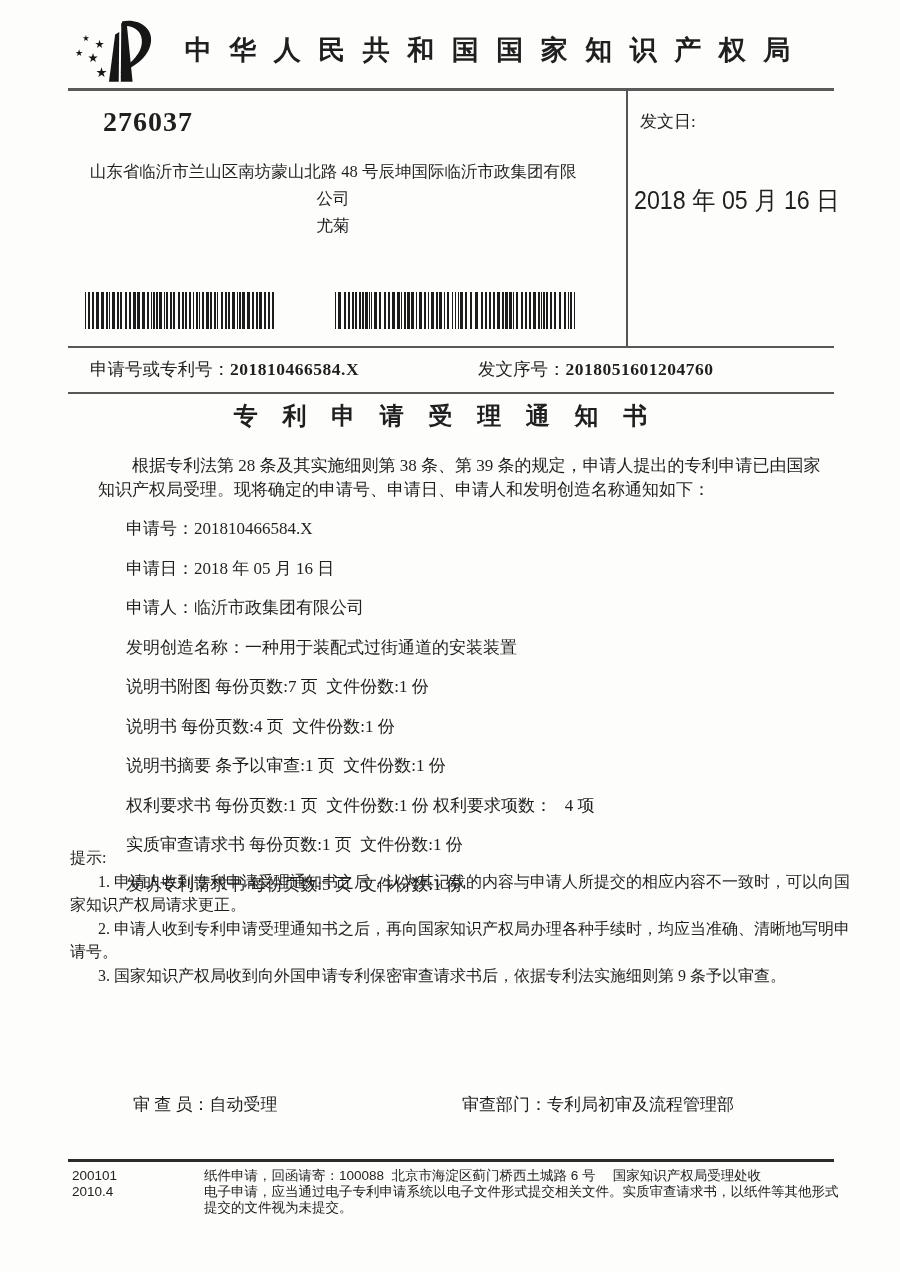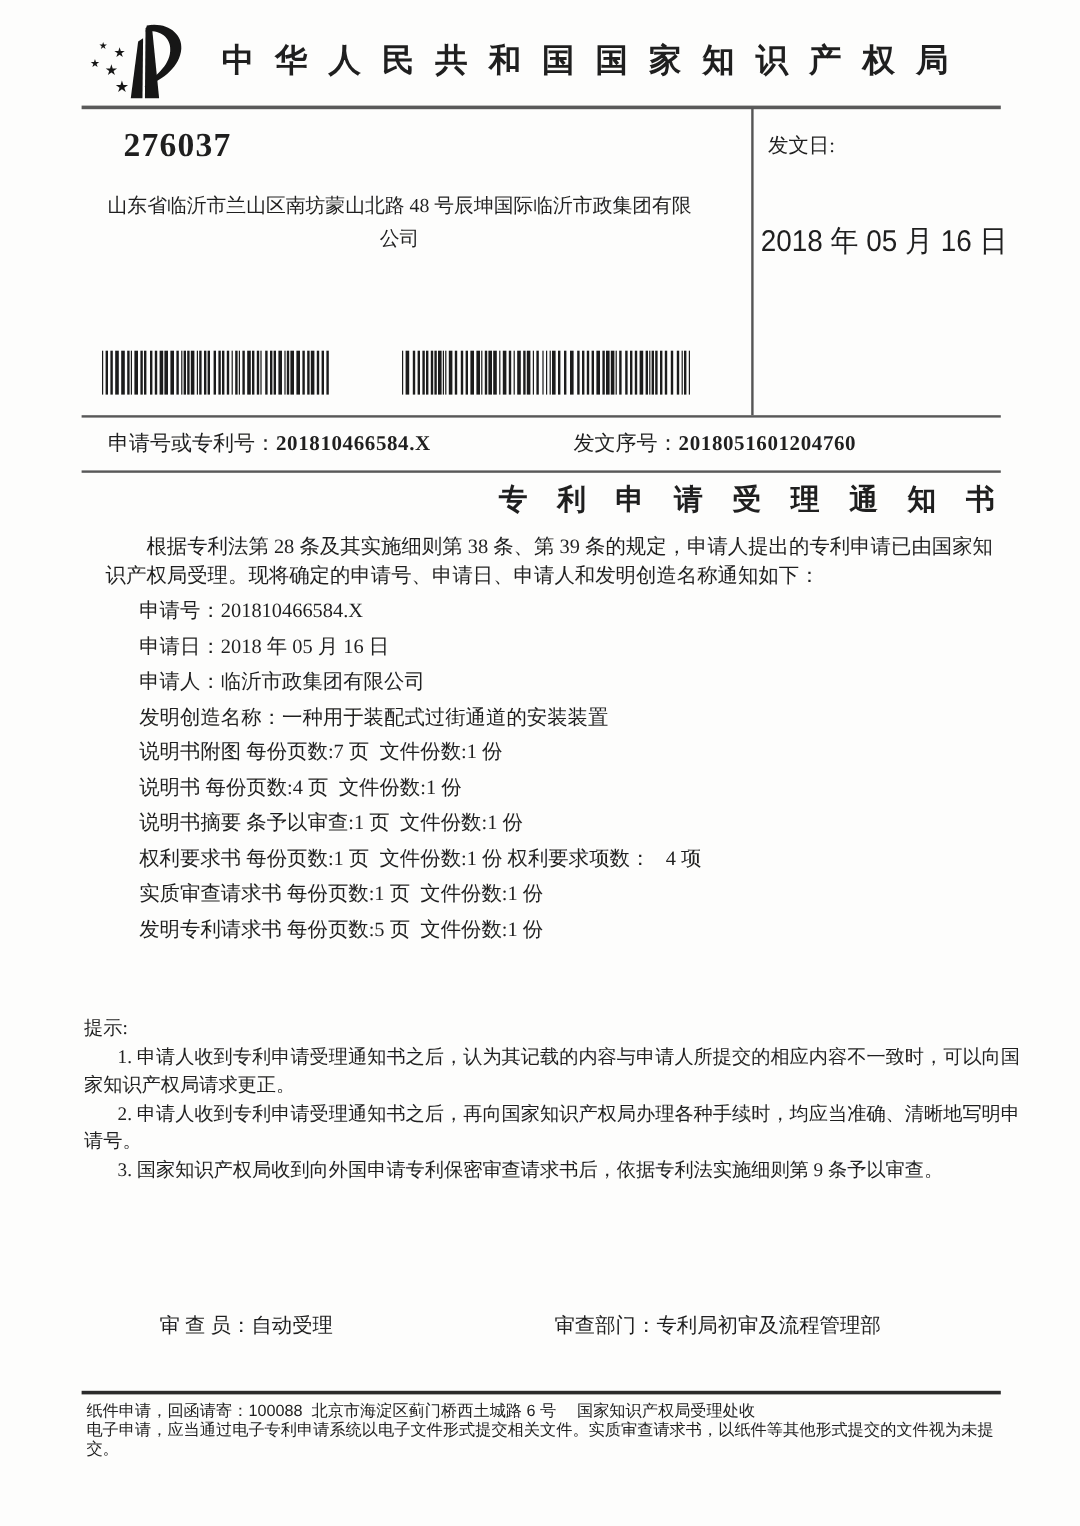--- a/index.html
+++ b/index.html
@@ -38,27 +38,27 @@
   .barcode u{display:block;height:100%;flex:none;}
   .barcode-left{left:85px;width:193px;}
   .barcode-right{left:335px;width:244px;}
   
   .ref-row{position:absolute;top:357px;left:0;width:900px;font-size:17.5px;}
   .ref-left{position:absolute;left:90px;white-space:nowrap;}
   .ref-right{position:absolute;left:478px;white-space:nowrap;}
   .ref-row b{font-family:"Liberation Serif",serif;letter-spacing:.5px;}
   
   .notice-title{
-    position:absolute;left:52px;right:62px;top:400px;margin:0;text-align:right;
+    position:absolute;left:52px;right:62px;top:400px;margin:0;text-align:center;
     font-family:"Liberation Sans","DejaVu Sans",sans-serif;
     font-size:24px;font-weight:bold;letter-spacing:9px;white-space:nowrap;
   }
   
   .body{position:absolute;left:82px;top:438px;width:758px;font-size:17px;line-height:23.5px;}
-  .body p{margin:6px;}
+  .body p{margin:16px;}
   .intro{text-indent:2em;}
   .field-line{padding-left:28px;white-space:pre-wrap;}
   .received-intro{padding-left:28px;margin-top:24px !important;}
   .doc-line{padding-left:28px;white-space:pre-wrap;}
   
   .tips{position:absolute;left:70px;top:846px;width:794px;font-size:16px;line-height:23.5px;}
   .tips p{margin:0;}
   .tip-item{text-indent:28px;}
   
   .signoff{position:absolute;top:1093px;left:0;width:900px;font-size:17px;}
@@ -91,20 +91,21 @@
   </svg>
   <div class="agency-title">中 华 人 民 共 和 国 国 家 知 识 产 权 局</div>
 
   <div class="rule rule-top"></div>
   <div class="vdivider"></div>
 
   <div class="mail-number">276037</div>
   <div class="recipient-addr">
     <div class="addr1">山东省临沂市兰山区南坊蒙山北路 48 号辰坤国际临沂市政集团有限</div>
     <div class="addr2">公司</div>
+    <div class="attention">尤菊</div>
   </div>
 
   <div class="dispatch-label">发文日:</div>
   <div class="dispatch-date">2018 年 05 月 16 日</div>
 
   <div class="barcode barcode-left">
       <i style="width:1px"></i>
       <u style="width:2px"></u>
       <i style="width:2px"></i>
       <u style="width:2px"></u>
@@ -372,19 +373,23 @@
     <div class="examiner">
       <span>审 查 员：</span><span>自动受理</span>
     </div>
     <div class="department">
       <span>审查部门：</span><span>专利局初审及流程管理部</span>
     </div>
   </div>
 
   <div class="rule rule-footer"></div>
   <div class="footer">
+    <div class="footer-codes">
+      <div>200101</div>
+      <div>2010.4</div>
+    </div>
     <div class="footer-notes">
       <p>纸件申请，回函请寄：100088  北京市海淀区蓟门桥西土城路 6 号　 国家知识产权局受理处收</p>
       <p>电子申请，应当通过电子专利申请系统以电子文件形式提交相关文件。实质审查请求书，以纸件等其他形式提交的文件视为未提交。</p>
     </div>
   </div>
 
 </div>
 
 </body></html>

